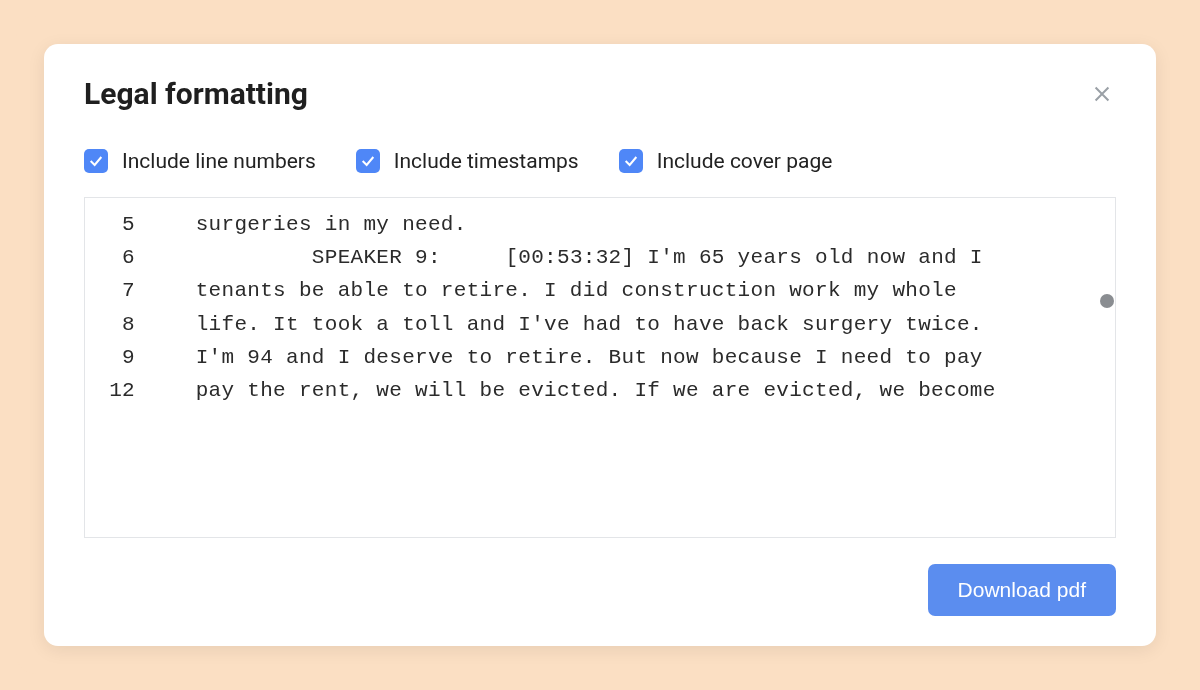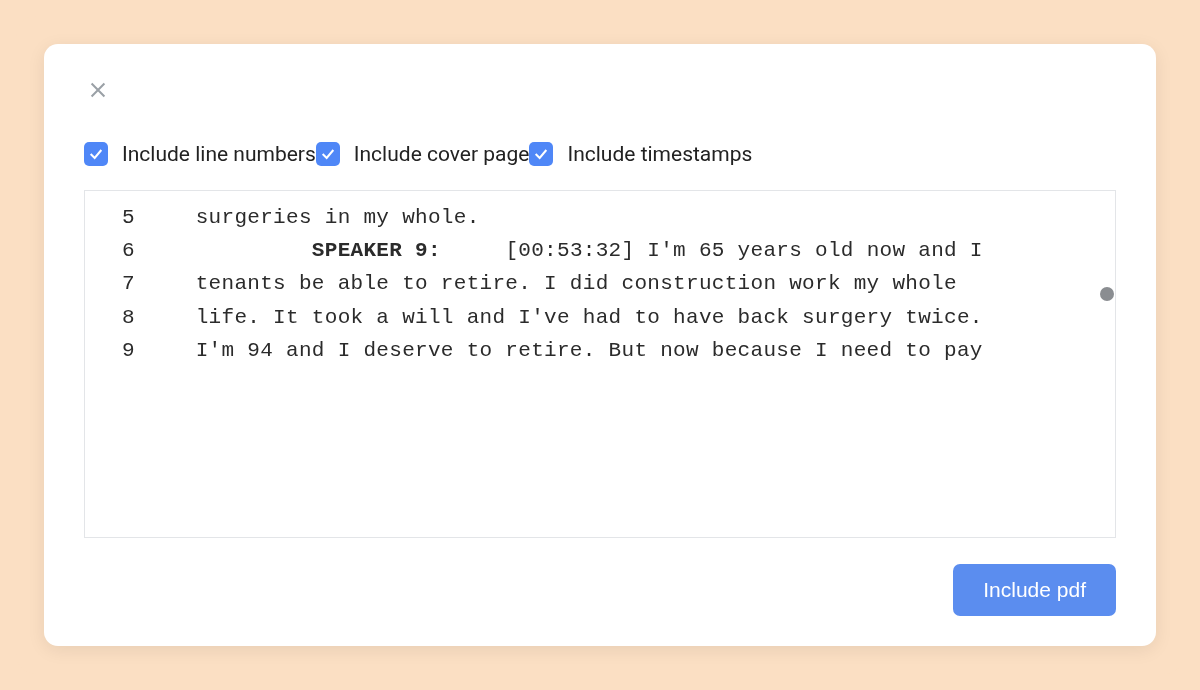--- a/index.html
+++ b/index.html
@@ -45,20 +45,21 @@
     height: 28px;
     cursor: pointer;
     color: #9aa0a6;
     display: flex;
     align-items: center;
     justify-content: center;
   }
   .close-btn svg { width: 22px; height: 22px; stroke: currentColor; stroke-width: 2.2; }
   .options {
     display: flex;
+    gap: 40px;
     margin-bottom: 24px;
     align-items: center;
   }
   .option {
     display: flex;
     align-items: center;
     gap: 14px;
     cursor: pointer;
   }
   .checkbox {
@@ -98,21 +99,21 @@
     white-space: pre;
   }
   .lnum {
     width: 72px;
     text-align: right;
     padding-right: 22px;
     flex-shrink: 0;
     color: #2b2b2b;
   }
   .ltext { flex: 1; }
-  .speaker { font-weight: 700; }
+  .speaker { font-weight: 400; }
   .scrollbar {
     width: 16px;
     flex-shrink: 0;
     position: relative;
   }
   .scroll-thumb {
     position: absolute;
     width: 14px;
     height: 14px;
     background: #8a8d91;
@@ -137,20 +138,21 @@
     cursor: pointer;
   }
 </style>
 </head>
 <body>
 
 <div class="frame">
   <div class="modal">
 
     <div class="modal-header">
+      <h1 class="modal-title">Legal formatting</h1>
       <div class="close-btn">
         <svg viewBox="0 0 24 24" fill="none">
             <path d="M5 5 L19 19 M19 5 L5 19"></path>
           </svg>
       </div>
     </div>
 
     <div class="options">
       <label class="option">
         <span class="checkbox">
@@ -159,43 +161,44 @@
             </svg>
         </span>
         <span class="option-label">Include line numbers</span>
       </label>
       <label class="option">
         <span class="checkbox">
           <svg viewBox="0 0 24 24">
               <polyline points="4 12 10 18 20 6"></polyline>
             </svg>
         </span>
-        <span class="option-label">Include cover page</span>
+        <span class="option-label">Include timestamps</span>
       </label>
       <label class="option">
         <span class="checkbox">
           <svg viewBox="0 0 24 24">
               <polyline points="4 12 10 18 20 6"></polyline>
             </svg>
         </span>
-        <span class="option-label">Include timestamps</span>
+        <span class="option-label">Include cover page</span>
       </label>
     </div>
 
     <div class="transcript-wrap">
       <div class="transcript" id="transcript-body">
-          <div class="tline"><span class="lnum">5</span><span class="ltext">   surgeries in my whole.</span></div>
+          <div class="tline"><span class="lnum">5</span><span class="ltext">   surgeries in my need.</span></div>
           <div class="tline"><span class="lnum">6</span><span class="ltext">            <span class="speaker">SPEAKER 9:</span>     <span>[00:53:32]</span> I'm 65 years old now and I</span></div>
           <div class="tline"><span class="lnum">7</span><span class="ltext">   tenants be able to retire. I did construction work my whole</span></div>
-          <div class="tline"><span class="lnum">8</span><span class="ltext">   life. It took a will and I've had to have back surgery twice.</span></div>
+          <div class="tline"><span class="lnum">8</span><span class="ltext">   life. It took a toll and I've had to have back surgery twice.</span></div>
           <div class="tline"><span class="lnum">9</span><span class="ltext">   I'm 94 and I deserve to retire. But now because I need to pay</span></div>
+          <div class="tline"><span class="lnum">12</span><span class="ltext">   pay the rent, we will be evicted. If we are evicted, we become</span></div>
         </div>
       <div class="scrollbar">
         <div class="scroll-thumb"></div>
       </div>
     </div>
 
     <div class="footer">
-      <button class="btn">Include pdf</button>
+      <button class="btn">Download pdf</button>
     </div>
 
   </div>
 </div>
 
 </body></html>

